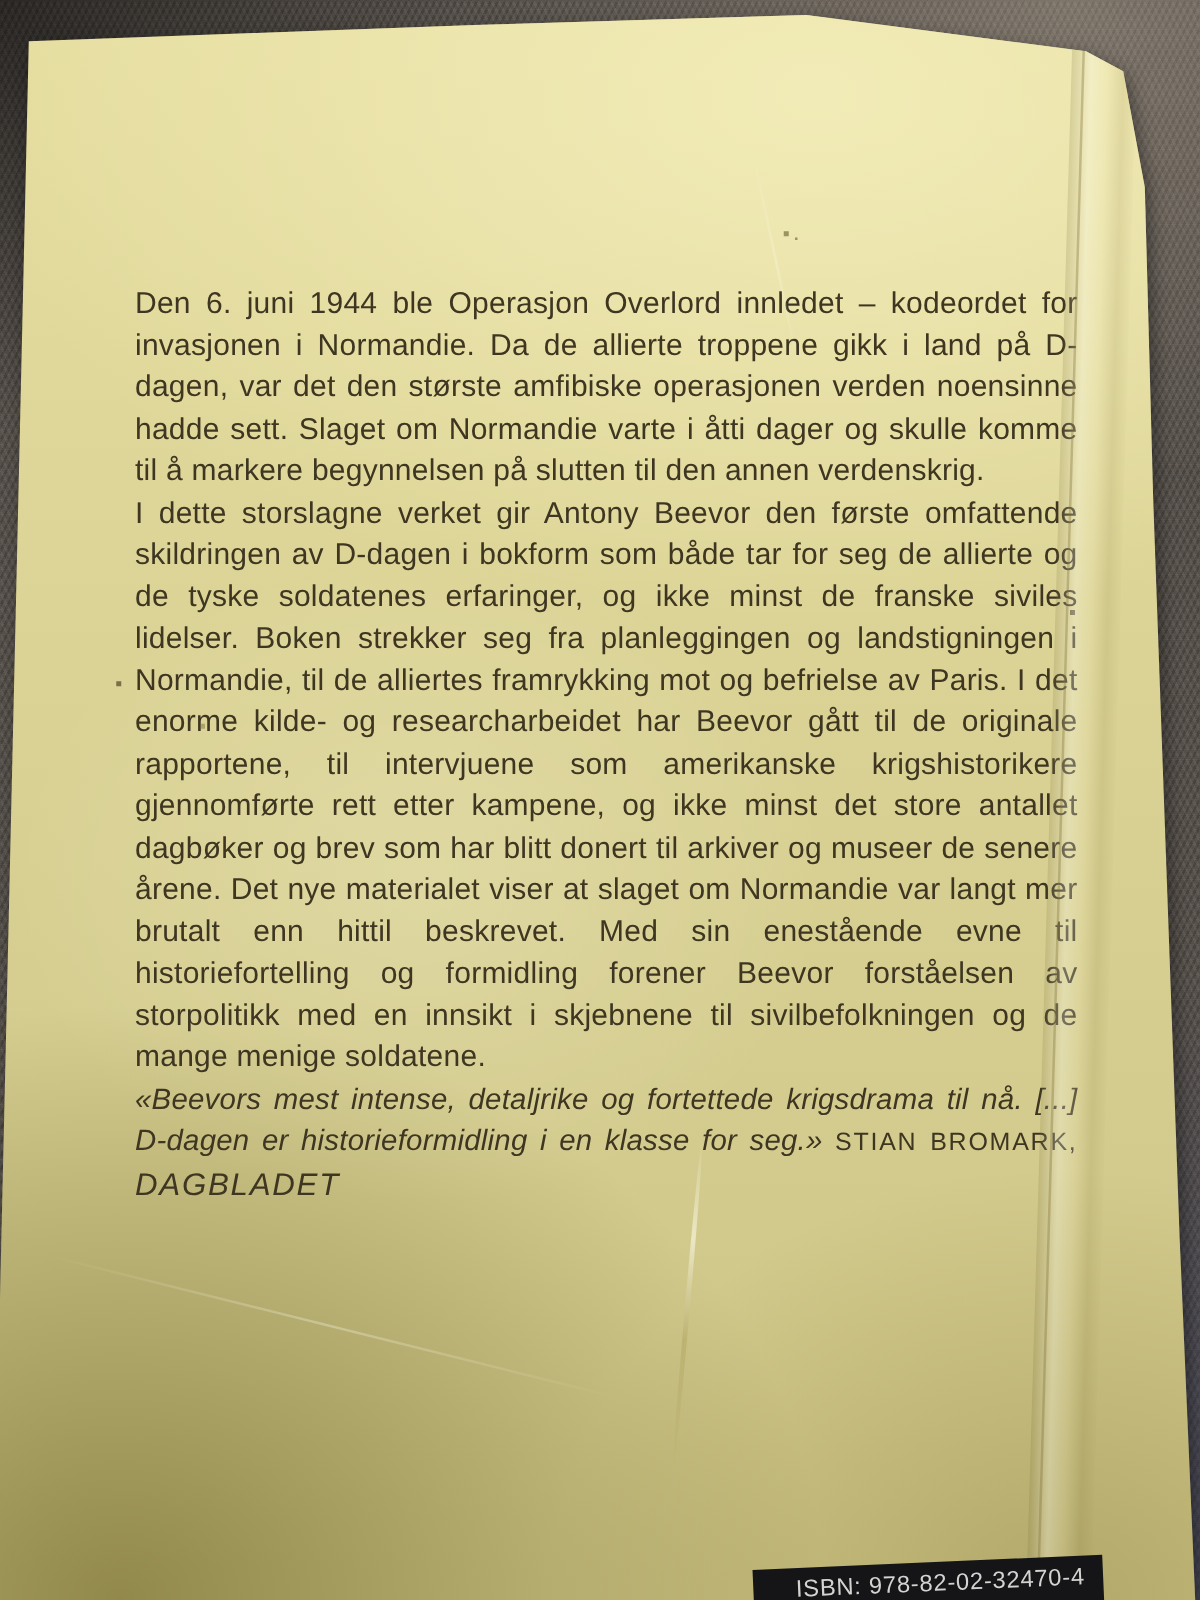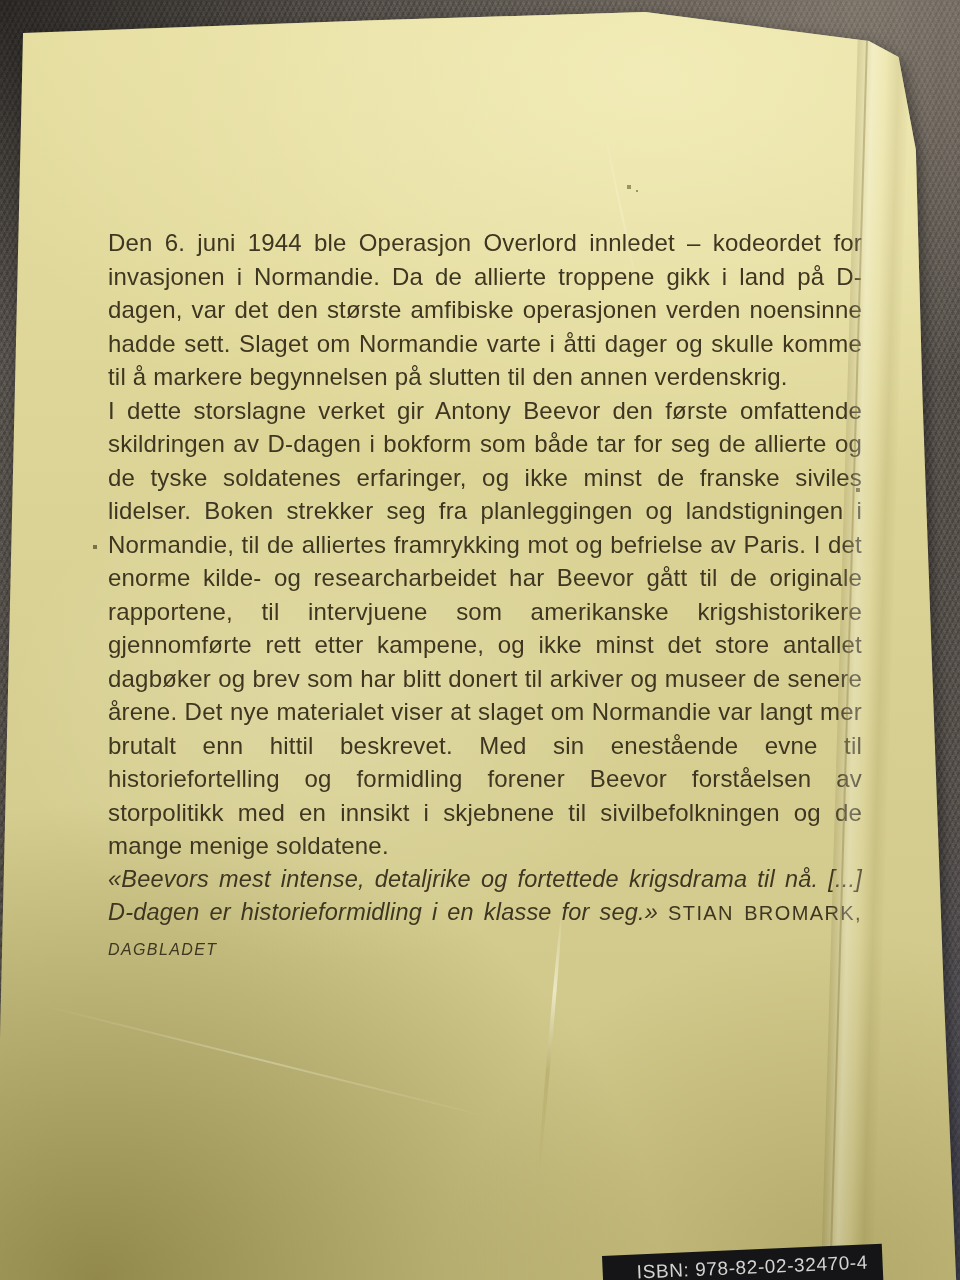--- a/index.html
+++ b/index.html
@@ -121,21 +121,21 @@
   .para-2 { margin-bottom: 30px; }
   .quote-line { font-size: 23.5px; }
   .quote-text { font-style: italic; }
   .attr-name {
     font-style: normal;
     font-size: 20px;
     letter-spacing: 1.4px;
   }
   .attr-source {
     font-style: italic;
-    font-size: 16px;
+    font-size: 25px;
     letter-spacing: 1.4px;
   }
   
   .isbn-bar {
     position: absolute;
     left: 602px;
     top: 1256px;
     width: 280px;
     height: 48px;
     background: #151517;

